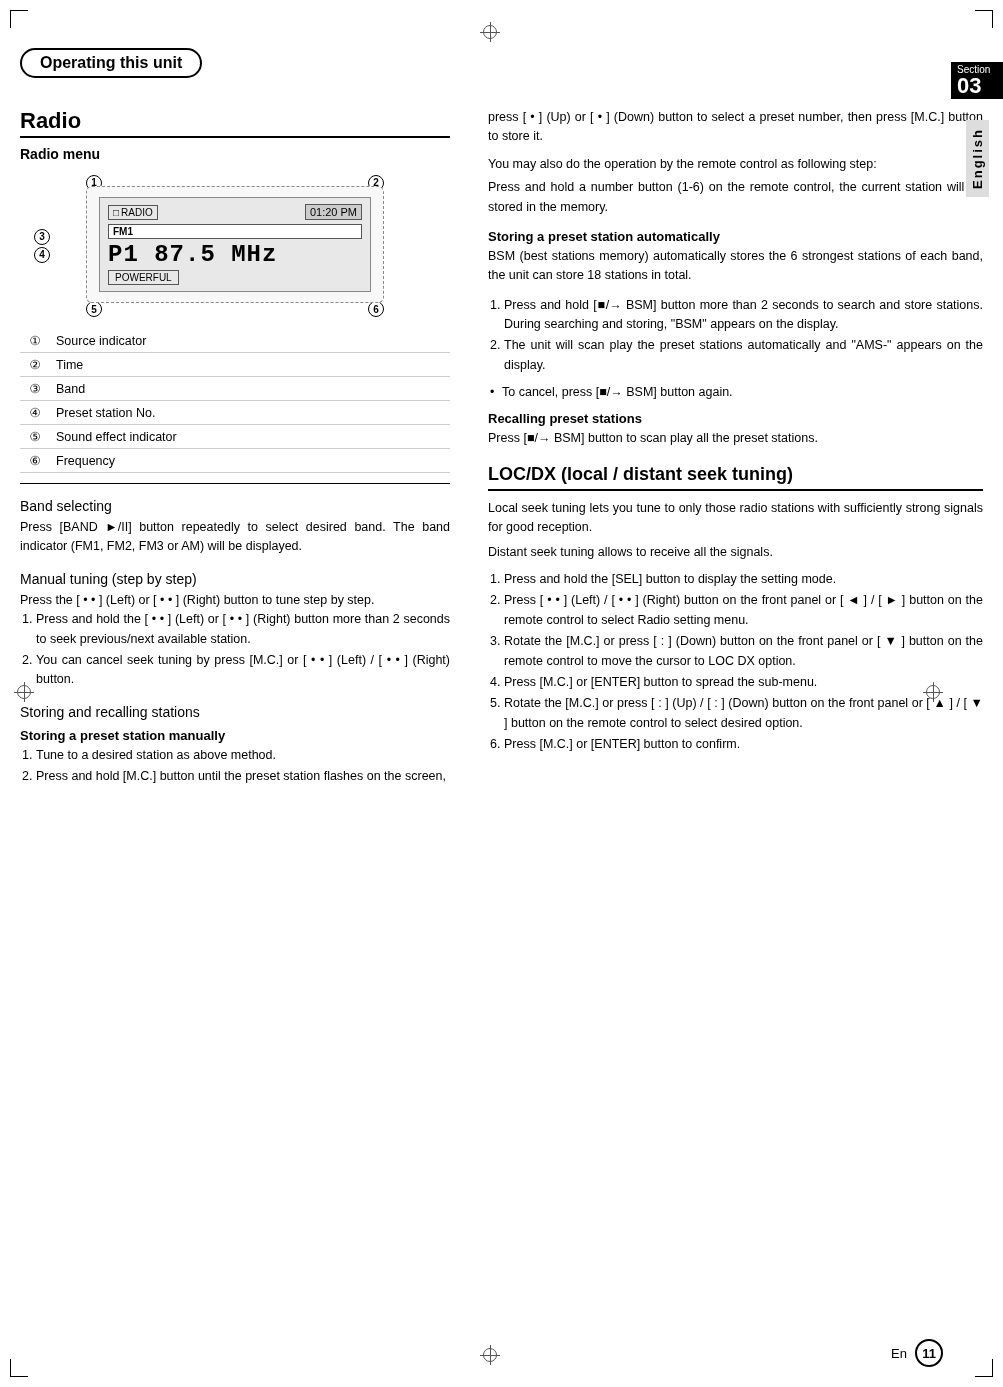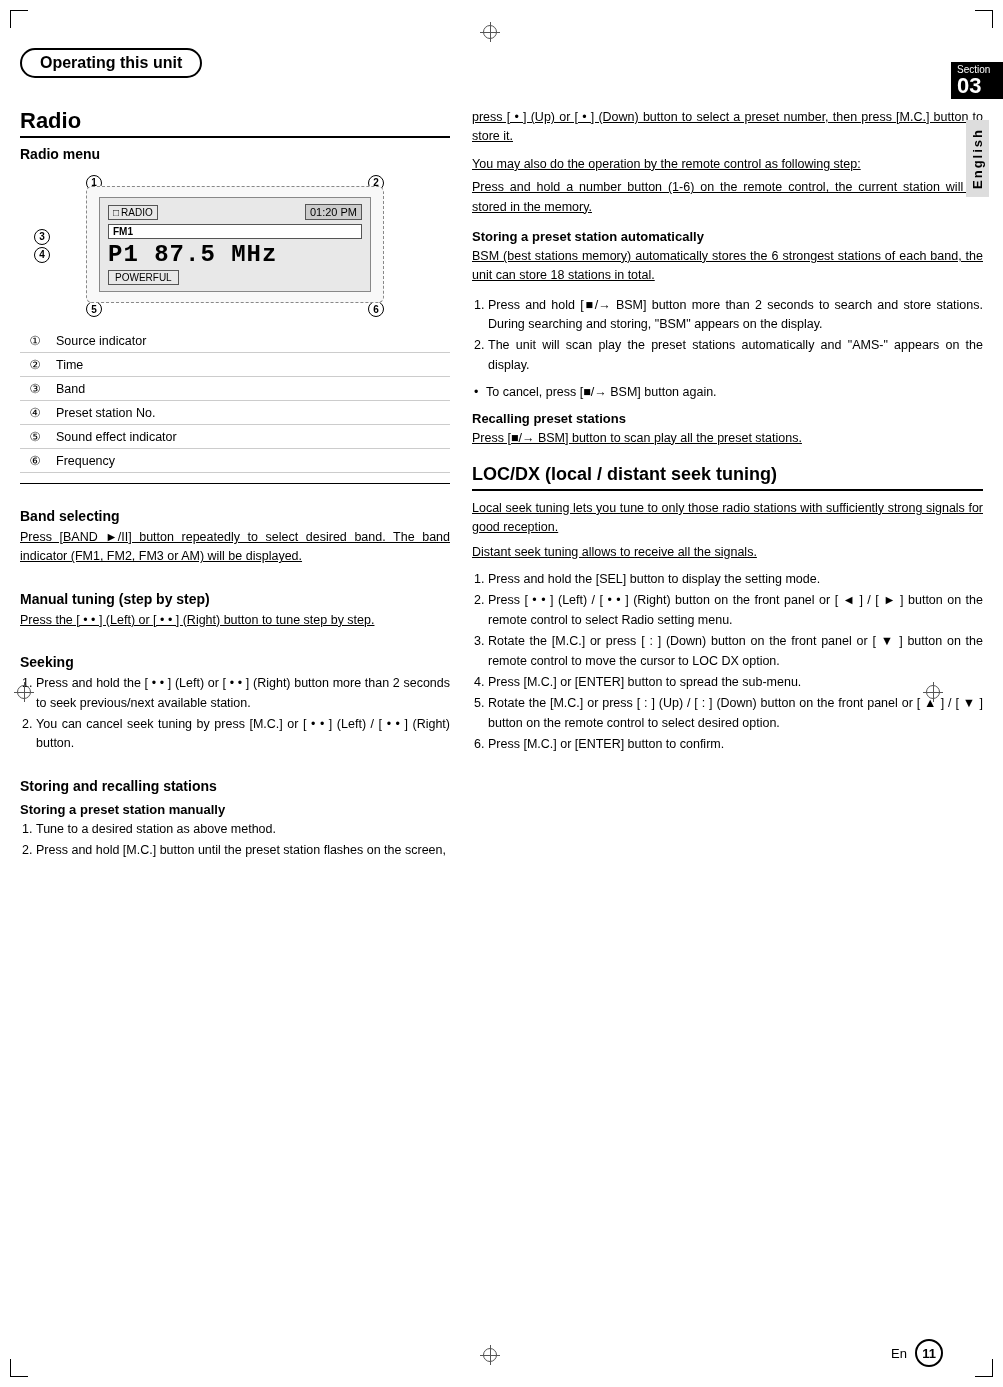--- a/index.html
+++ b/index.html
@@ -106,21 +106,21 @@
       display: inline-block;
       padding: 4px 18px;
       font-size: 16px;
       font-weight: bold;
       margin-bottom: 14px;
     }
 
     
     .two-col {
       display: flex;
-      gap: 22px;
+      gap: 38px;
     }
     .col-left {
       width: 430px;
       flex-shrink: 0;
     }
     .col-right {
       flex: 1;
     }
 
     
@@ -227,29 +227,28 @@
       vertical-align: middle;
     }
     .legend-num-cell {
       width: 30px;
       text-align: center;
     }
 
     
     .section-heading {
       font-size: 14px;
-      font-weight: bold;
-      margin: 24px 0 4px 0;
+      font-weight: normal;
+      margin: 14px 0 4px 0;
     }
 
     .body-text {
       font-size: 12.5px;
       line-height: 1.55;
       text-align: justify;
-      text-decoration: underline;
     }
     .rh2 {
       font-size: 13px;
       font-weight: bold;
       margin-bottom: 3px;
     }
 
     .numbered-list {
       padding-left: 16px;
       margin-bottom: 8px;
@@ -461,21 +460,20 @@
       </table>
 
       <hr class="section-divider" style="margin-top:10px;">
 
       <div class="section-heading">Band selecting</div>
       <p class="body-text">Press [BAND ►/II] button repeatedly to select desired band. The band indicator (FM1, FM2, FM3 or AM) will be displayed.</p>
 
       <div class="section-heading">Manual tuning (step by step)</div>
       <p class="body-text">Press the [ • • ] (Left) or [ • • ] (Right) button to tune step by step.</p>
 
-      <div class="section-heading">Seeking</div>
       <ol class="numbered-list" id="seeking-list">
           <li>Press and hold the [ • • ] (Left) or [ • • ] (Right) button more than 2 seconds to seek previous/next available station.</li>
           <li>You can cancel seek tuning by press [M.C.] or [ • • ] (Left) / [ • • ] (Right) button.</li>
         </ol>
 
       <div class="section-heading">Storing and recalling stations</div>
 
       <div class="rh2" style="margin-top:8px;">Storing a preset station manually</div>
       <ol class="numbered-list" id="storing-manually-list">
           <li>Tune to a desired station as above method.</li>

